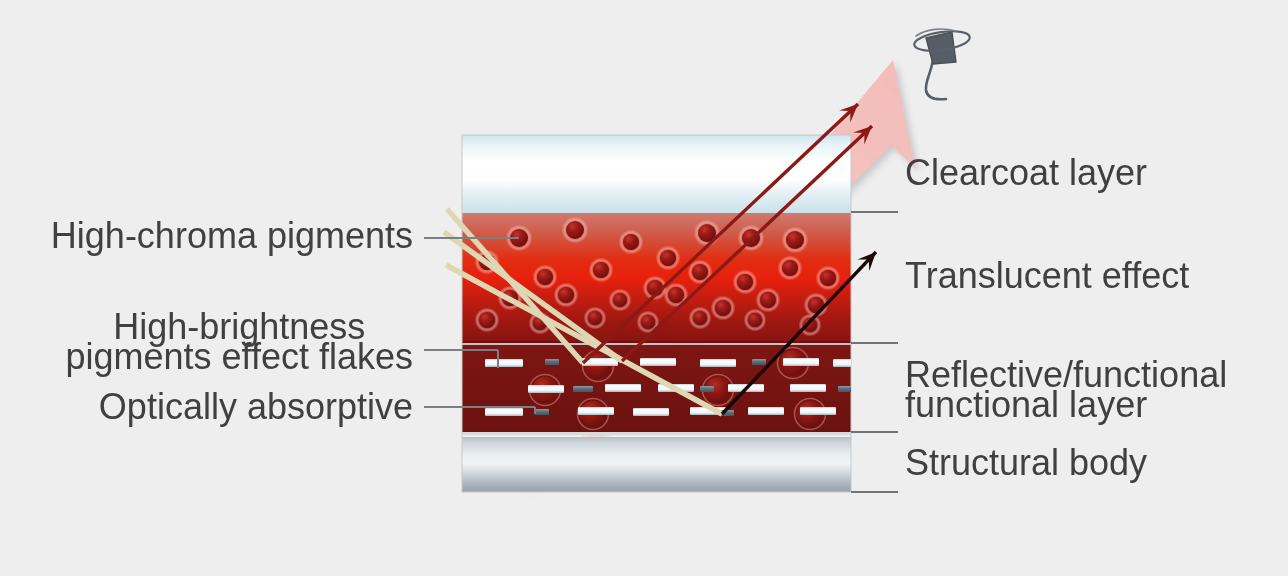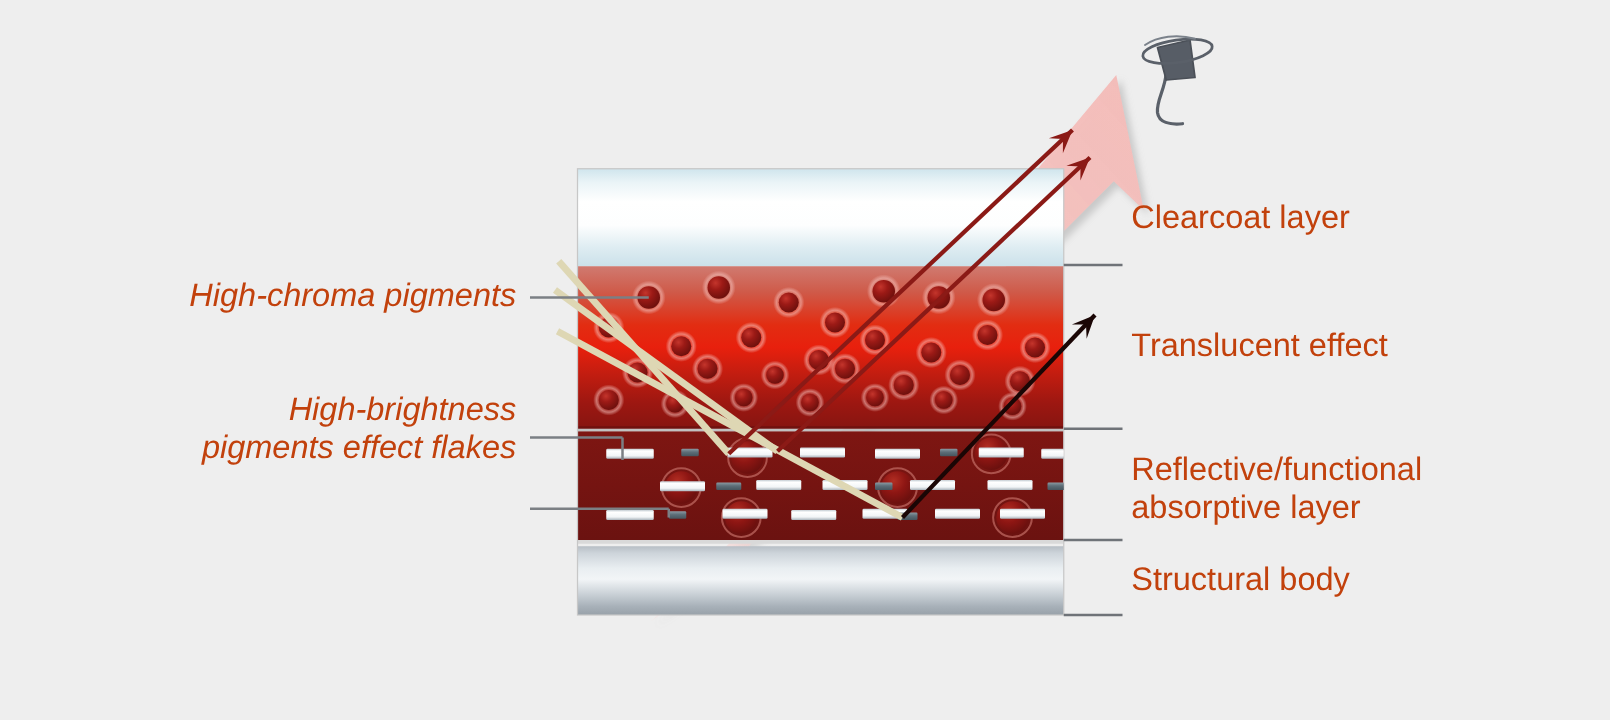--- a/index.html
+++ b/index.html
@@ -20,28 +20,28 @@
     left: 0; top: 0;
     width: 1288px;
     height: 576px;
   }
   #stage > svg {
     position: absolute;
     left: 0; top: 0;
   }
   .lbl {
     position: absolute;
-    color: #c2410c;
-    font-size: 26px;
+    color: #404040;
+    font-size: 36px;
     line-height: 30px;
     white-space: pre;
     letter-spacing: 0px;
   }
   .lbl-right { text-align: left; }
-  .lbl-left  { text-align: right; font-style: italic; }
+  .lbl-left  { text-align: center; }
 </style>
 </head>
 <body>
 
 <div id="stage">
 
 <svg id="art" width="1288" height="576" viewBox="0 0 1288 576">
   <defs>
     <linearGradient id="gClear" x1="0" y1="0" x2="0" y2="1">
       <stop offset="0%" stop-color="#cfe5ed"></stop>
@@ -297,20 +297,20 @@
 
     <ellipse cx="36" cy="27" rx="28" ry="9" transform="rotate(-8 36 27)" fill="none" stroke="#5a6069" stroke-width="2.2"></ellipse>
 
     <path d="M 10 22 C 20 15, 36 13, 50 17" fill="none" stroke="#7b828b" stroke-width="1.6" stroke-linecap="round"></path>
   </g>
 </svg>
 
 <div id="labels">
       <div class="lbl lbl-left" style="right: 875px; top: 221px;"><div>High-chroma pigments</div></div>
       <div class="lbl lbl-left" style="right: 875px; top: 312px;"><div>High-brightness</div><div>pigments effect flakes</div></div>
-      <div class="lbl lbl-left" style="right: 875px; top: 392px;"></div>
+      <div class="lbl lbl-left" style="right: 875px; top: 392px;"><div>Optically absorptive</div></div>
       <div class="lbl lbl-right" style="left: 905px; top: 158px;"><div>Clearcoat layer</div></div>
       <div class="lbl lbl-right" style="left: 905px; top: 261px;"><div>Translucent effect</div></div>
-      <div class="lbl lbl-right" style="left: 905px; top: 360px;"><div>Reflective/functional</div><div>absorptive layer</div></div>
+      <div class="lbl lbl-right" style="left: 905px; top: 360px;"><div>Reflective/functional</div><div>functional layer</div></div>
       <div class="lbl lbl-right" style="left: 905px; top: 448px;"><div>Structural body</div></div>
     </div>
 
 </div>
 
 </body></html>

